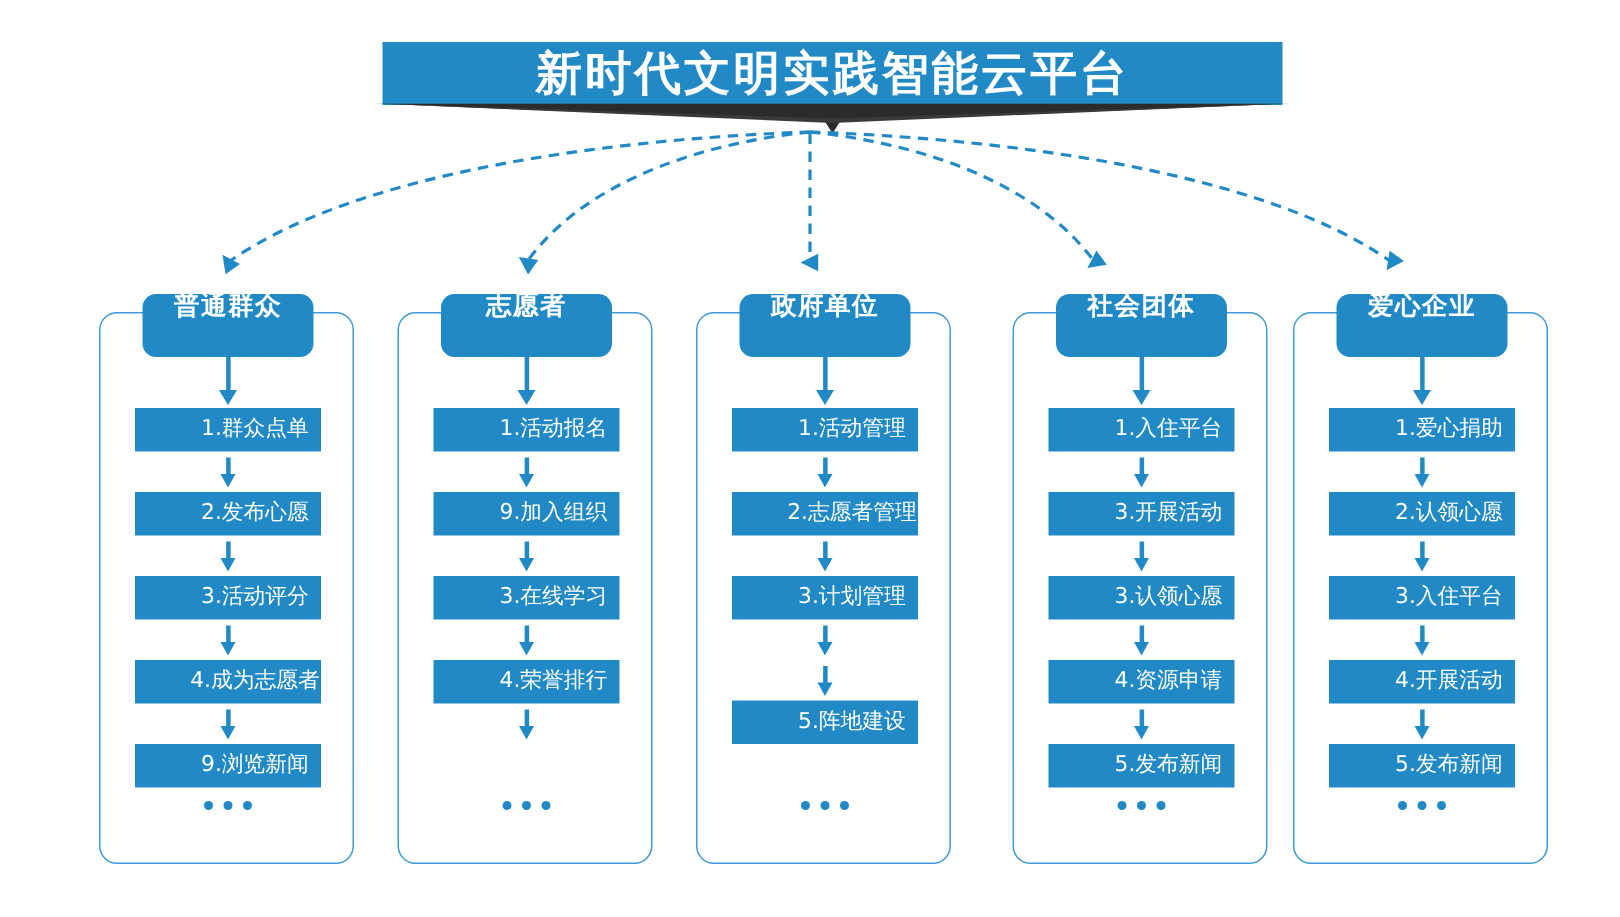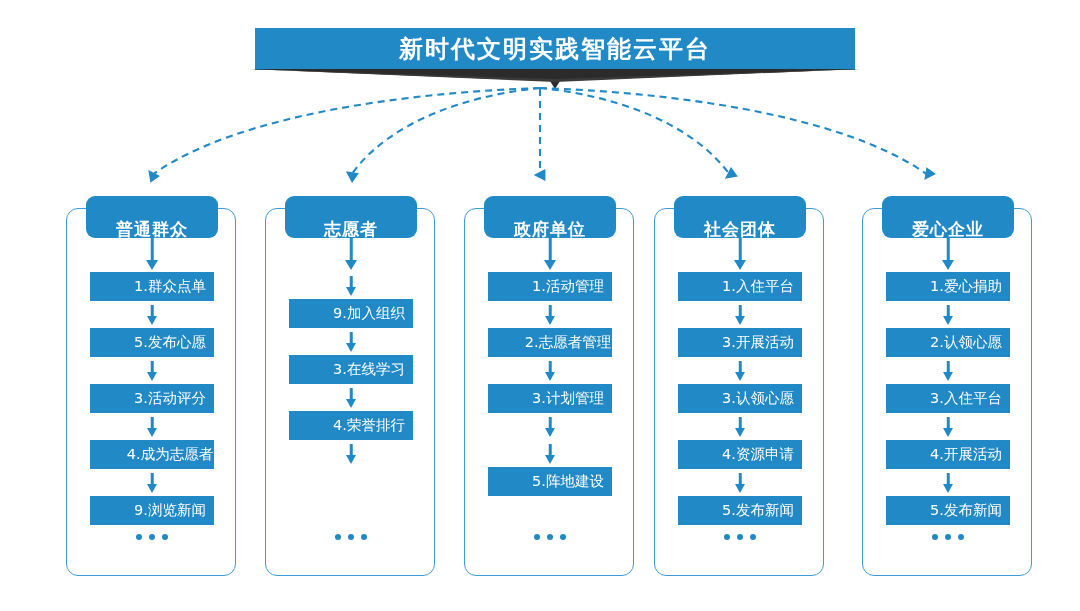--- a/index.html
+++ b/index.html
@@ -30,21 +30,21 @@
   #banner {
     position: absolute;
     inset: 0;
     background: #2089c6;
     display: flex;
     align-items: center;
     justify-content: center;
   }
   #banner-title {
     color: #ffffff;
-    font-size: 24px;
+    font-size: 31px;
     font-weight: bold;
     letter-spacing: 2px;
     line-height: 1;
     white-space: nowrap;
   }
   
   #ribbon {
     position: absolute;
     left: 250px;
     top: 69px;
@@ -95,26 +95,26 @@
     top: 6px;
     width: 118px;
     height: 14px;
     background: #ffffff;
   }
   .col-header {
     position: absolute;
     left: 50%;
     transform: translateX(-50%);
     top: 0;
-    width: 132px;
+    width: 114px;
     height: 42px;
     background: #2089c6;
     border-radius: 9px;
     display: flex;
-    align-items: flex-end;
+    align-items: flex-start;
     justify-content: center;
   }
   .col-header-label {
     color: #ffffff;
     font-size: 17px;
     font-weight: bold;
     letter-spacing: 1px;
     line-height: 1;
     white-space: nowrap;
   }
@@ -258,21 +258,21 @@
       </div>
       <div class="items">
         <div class="item">
             <span class="item-label">1.群众点单</span>
           </div>
         <div class="v-arrow">
             <div class="shaft"></div>
             <div class="head"></div>
           </div>
         <div class="item">
-            <span class="item-label">5.发布心愿</span>
+            <span class="item-label">2.发布心愿</span>
           </div>
         <div class="v-arrow">
             <div class="shaft"></div>
             <div class="head"></div>
           </div>
         <div class="item">
             <span class="item-label">3.活动评分</span>
           </div>
         <div class="v-arrow">
             <div class="shaft"></div>
@@ -301,20 +301,23 @@
         <div class="frame-notch"></div>
       </div>
       <div class="col-header">
         <span class="col-header-label">志愿者</span>
       </div>
       <div class="head-arrow">
         <div class="shaft"></div>
           <div class="head"></div>
       </div>
       <div class="items">
+        <div class="item">
+            <span class="item-label">1.活动报名</span>
+          </div>
         <div class="v-arrow">
             <div class="shaft"></div>
             <div class="head"></div>
           </div>
         <div class="item">
             <span class="item-label">9.加入组织</span>
           </div>
         <div class="v-arrow">
             <div class="shaft"></div>
             <div class="head"></div>
@@ -382,21 +385,21 @@
             <span class="item-label">5.阵地建设</span>
           </div>
       </div>
       <div class="ellipsis">
         <span class="dot"></span>
           <span class="dot"></span>
           <span class="dot"></span>
       </div>
     </div>
 
-    <div class="column" style="left:654px">
+    <div class="column" style="left:675px">
       <div class="col-frame">
         <div class="frame-notch"></div>
       </div>
       <div class="col-header">
         <span class="col-header-label">社会团体</span>
       </div>
       <div class="head-arrow">
         <div class="shaft"></div>
           <div class="head"></div>
       </div>

